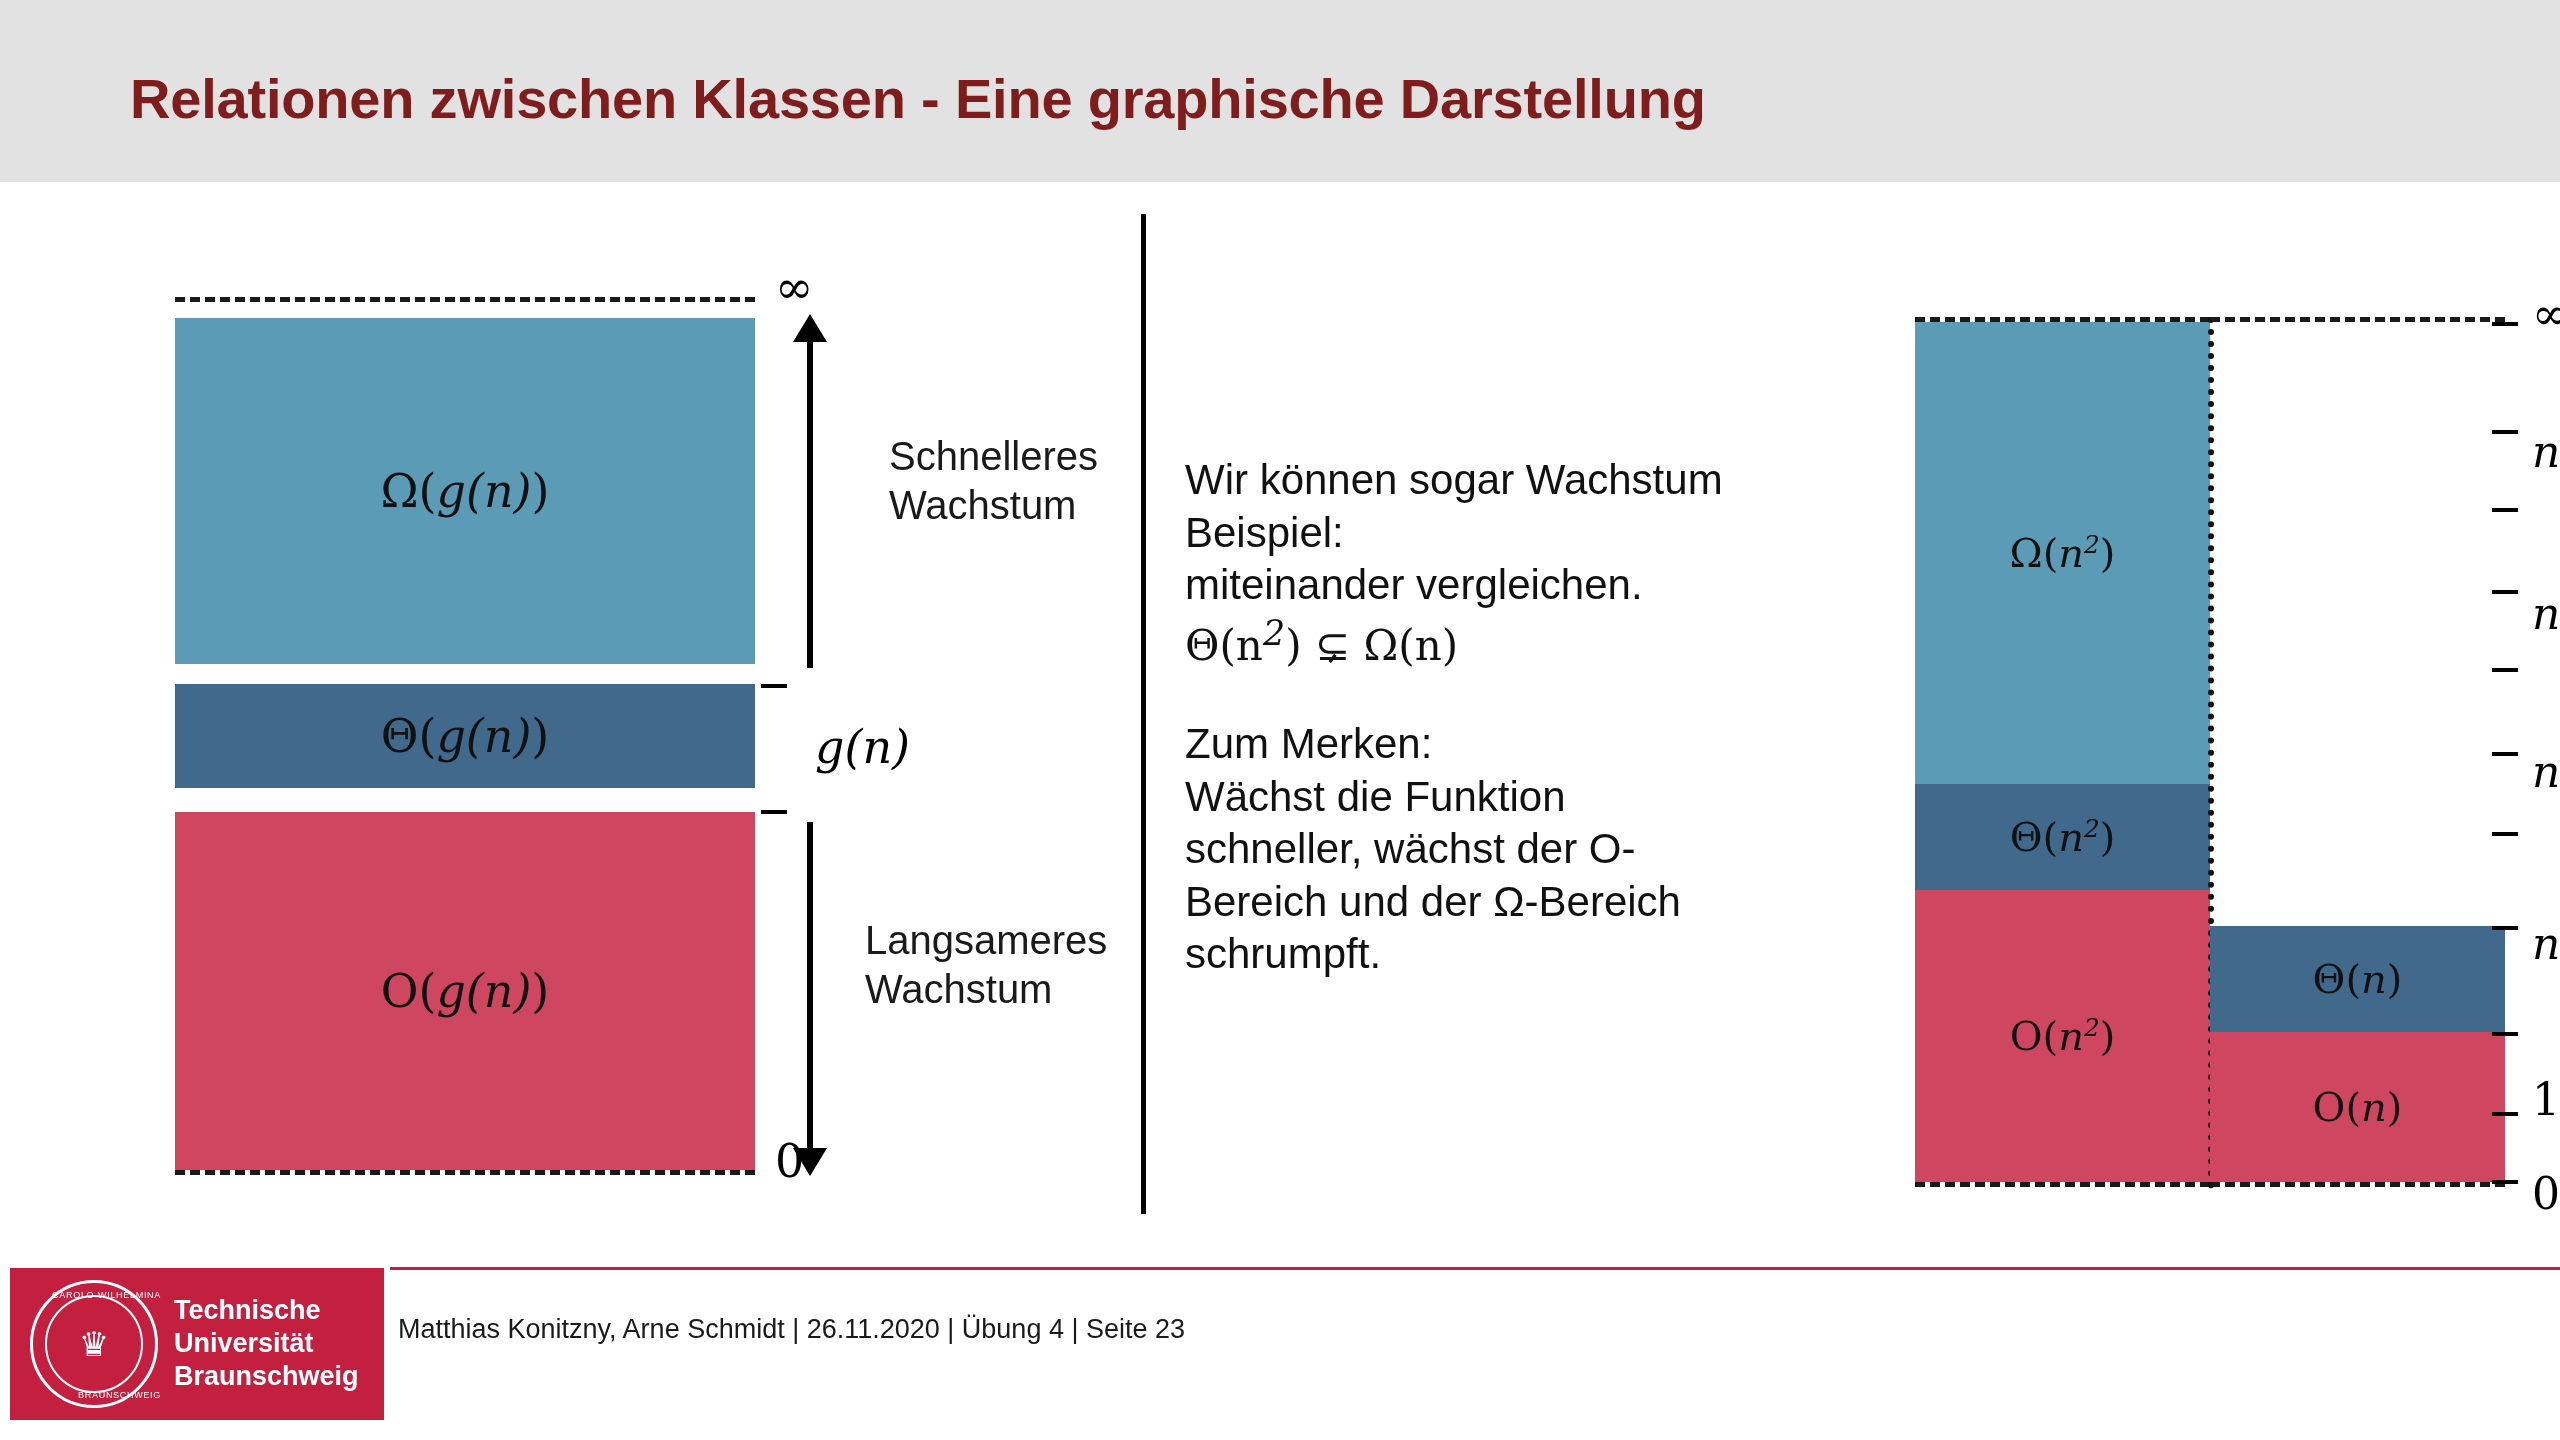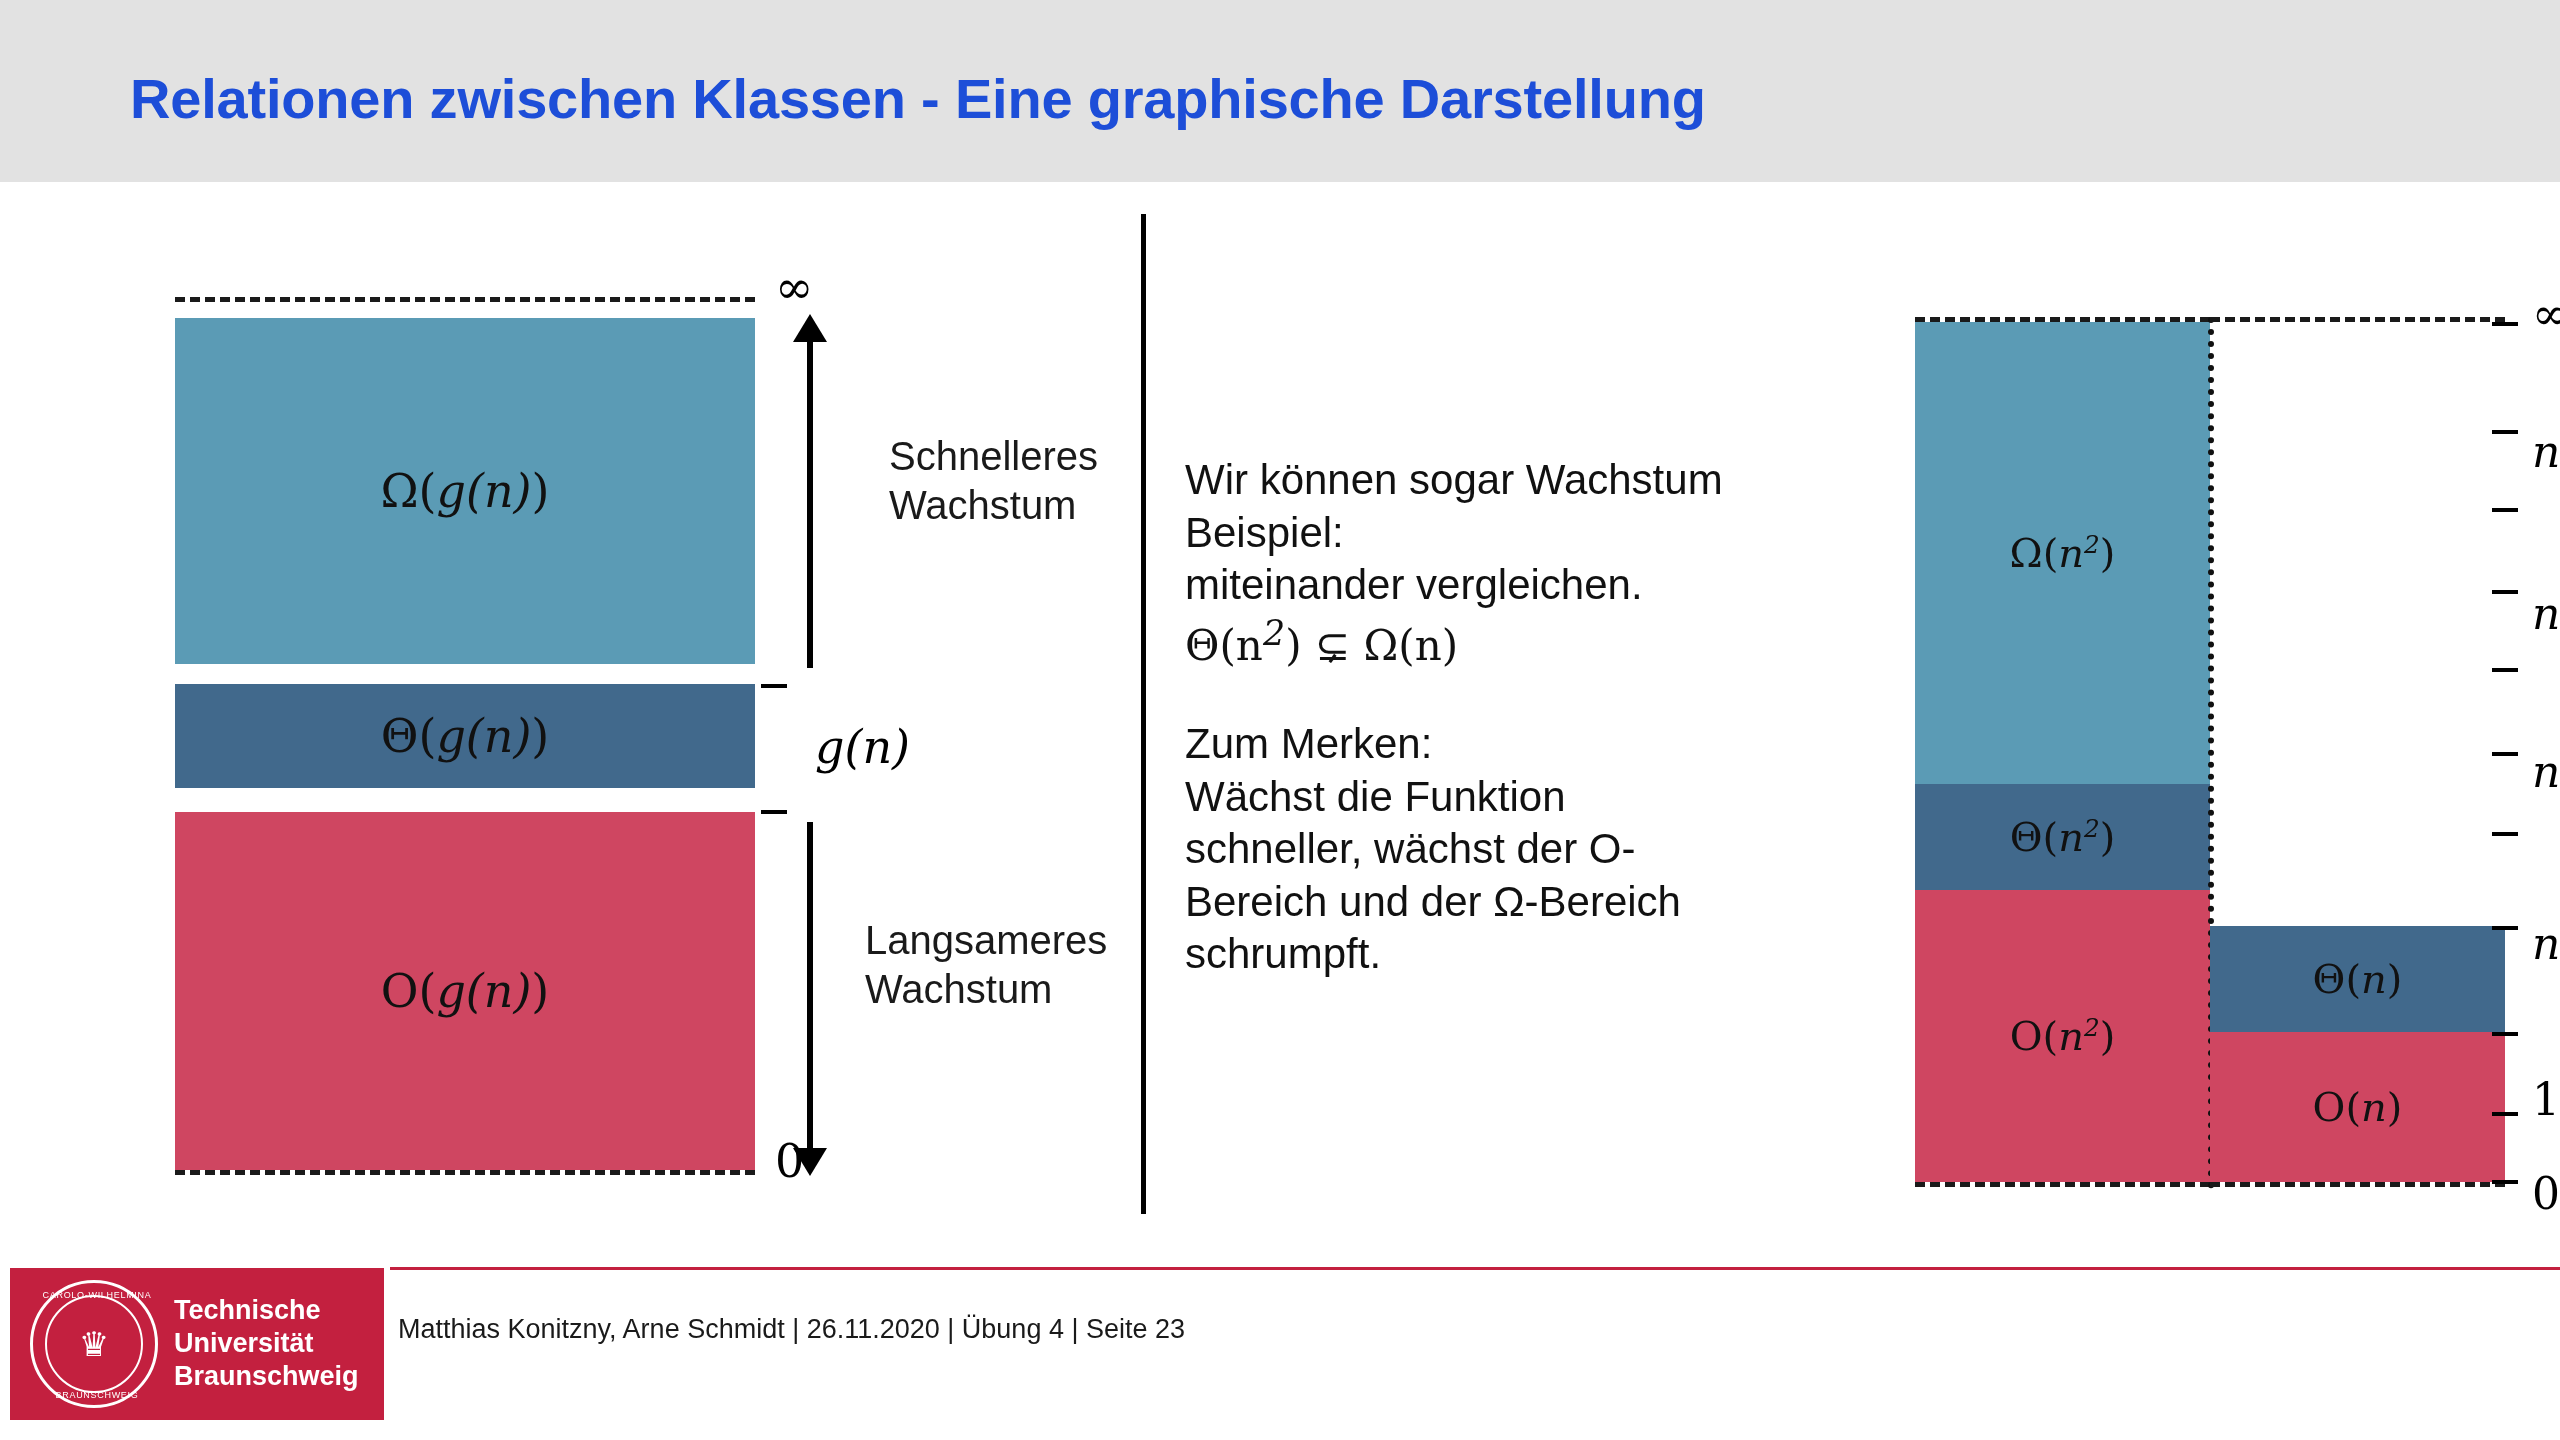--- a/index.html
+++ b/index.html
@@ -22,21 +22,21 @@
     width: 2560px;
     height: 182px;
     background: #e2e2e2;
   }
   .header-title {
     position: absolute;
     left: 130px;
     top: 66px;
     font-size: 56px;
     font-weight: bold;
-    color: #1d4ed8;
+    color: #7f1d1d;
     letter-spacing: -0.2px;
     white-space: nowrap;
   }
 
   
   .slide-body {
     position: absolute;
     left: 0;
     top: 182px;
     width: 2560px;
@@ -296,21 +296,21 @@
     box-sizing: border-box;
     display: flex;
     align-items: center;
     justify-content: center;
     color: #ffffff;
     font-size: 34px;
   }
   .logo-seal-text-top, .logo-seal-text-bottom {
     position: absolute;
     width: 128px;
-    text-align: center;
+    text-align: right;
     color: #ffffff;
     font-size: 9px;
     letter-spacing: 0.7px;
   }
   .logo-seal-text-top { top: 7px; left: 0; }
   .logo-seal-text-bottom { bottom: 5px; left: 0; }
   .logo-words {
     position: absolute;
     left: 164px;
     top: 26px;

